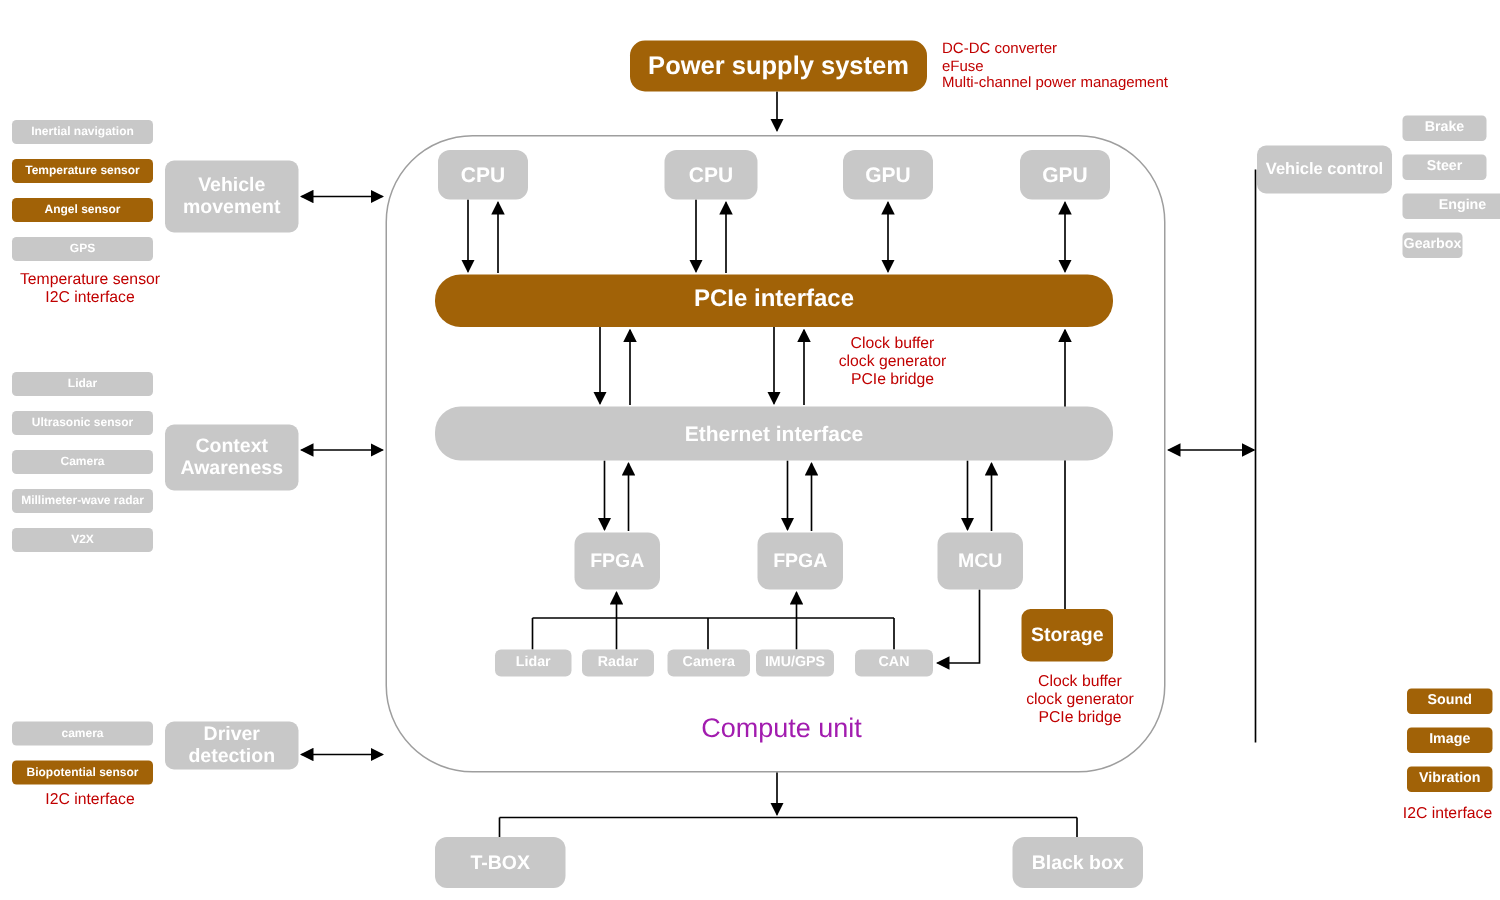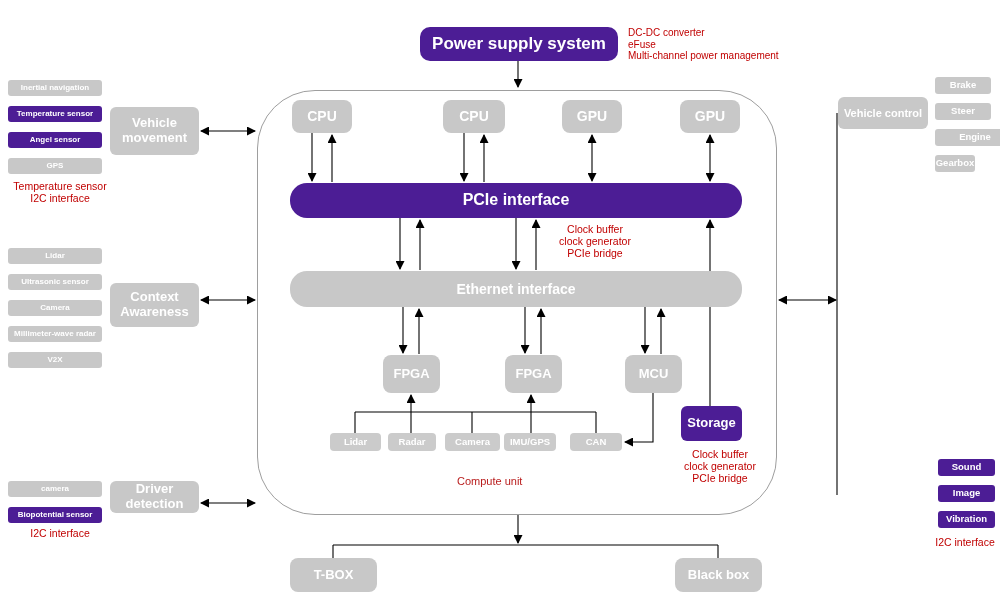--- a/index.html
+++ b/index.html
@@ -2,32 +2,32 @@
 <html><head>
 <meta charset="utf-8">
 <style>
   *{margin:0;padding:0;box-sizing:border-box}
   html,body{width:1000px;height:600px}
   body{font-family:"Liberation Sans","DejaVu Sans",sans-serif;background:#fff;overflow:hidden}
   #canvas{position:relative;width:1000px;height:600px;background:#fff}
   .box{position:absolute;display:flex;align-items:center;justify-content:center;
        color:#fff;font-weight:bold;text-align:center;z-index:2;line-height:1.15}
   .gray{background:#c8c8c8}
-  .red{background:#4c1d95}
+  .red{background:#a16207}
   .lgray{background:#cbcbcb}
   .chip{border-radius:8px;font-size:14px}
   .bar{border-radius:17px;font-size:15px}
   .io{border-radius:4px;font-size:9.5px}
   .sitem{border-radius:3px;font-size:8px;white-space:nowrap;overflow:hidden}
   .ritem{border-radius:3px;font-size:9.5px}
   .glabel{border-radius:6px;font-size:13px;padding:0 4px}
   .glabel.small{font-size:11px}
   .note{position:absolute;color:#c00000;font-weight:normal;font-size:10.5px;line-height:12px;z-index:2}
   .note.center{text-align:center}
-  .caption{position:absolute;color:#b91c1c;font-size:11px;z-index:2}
+  .caption{position:absolute;color:#a21caf;font-size:18px;text-align:center;z-index:2}
   #compute-unit{position:absolute;left:257px;top:90px;width:520px;height:425px;
        background:#fff;border:1.5px solid #9e9e9e;border-radius:58px;z-index:0}
   #wires{position:absolute;left:0;top:0;z-index:1;pointer-events:none}
 </style>
 </head>
 <body>
 
 <div id="canvas">
 
   <div id="compute-unit"></div>

